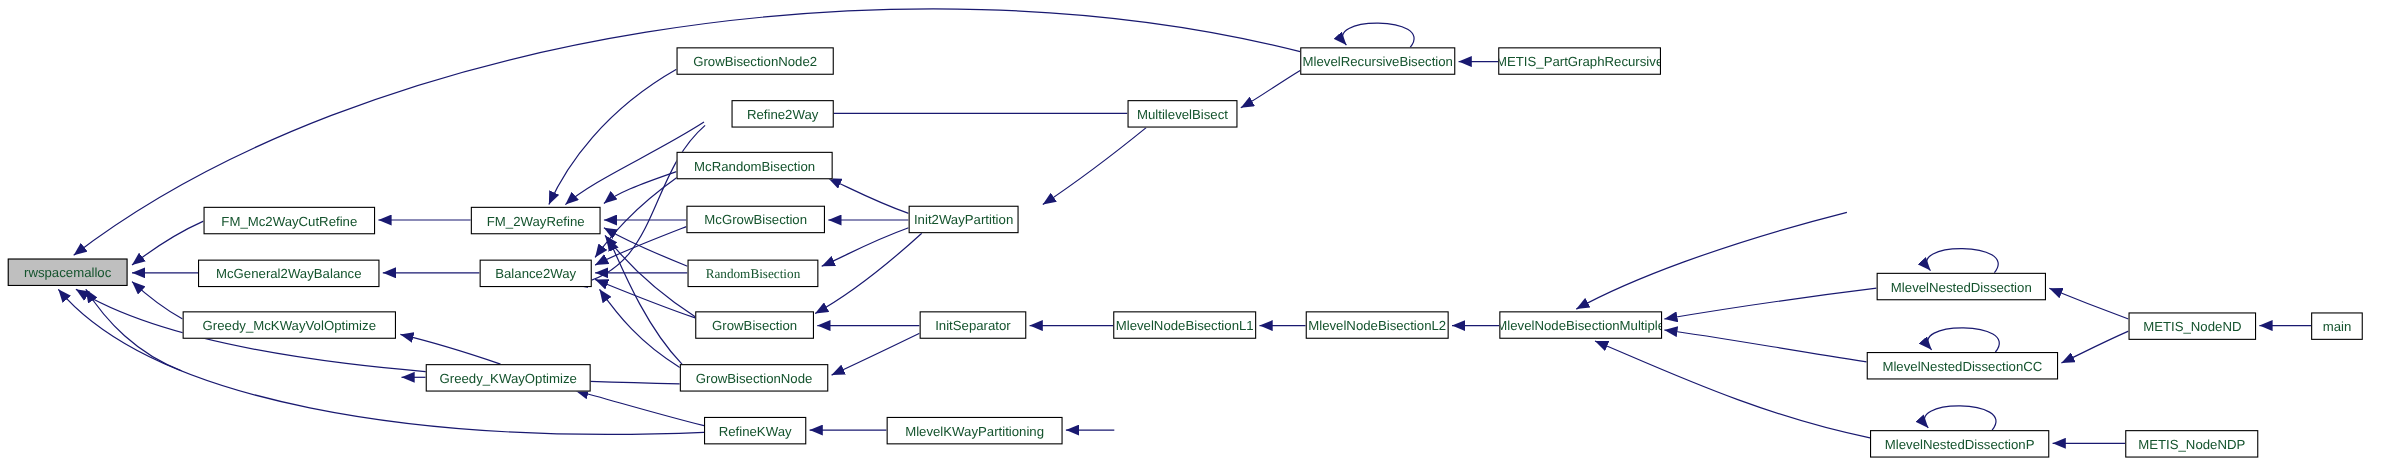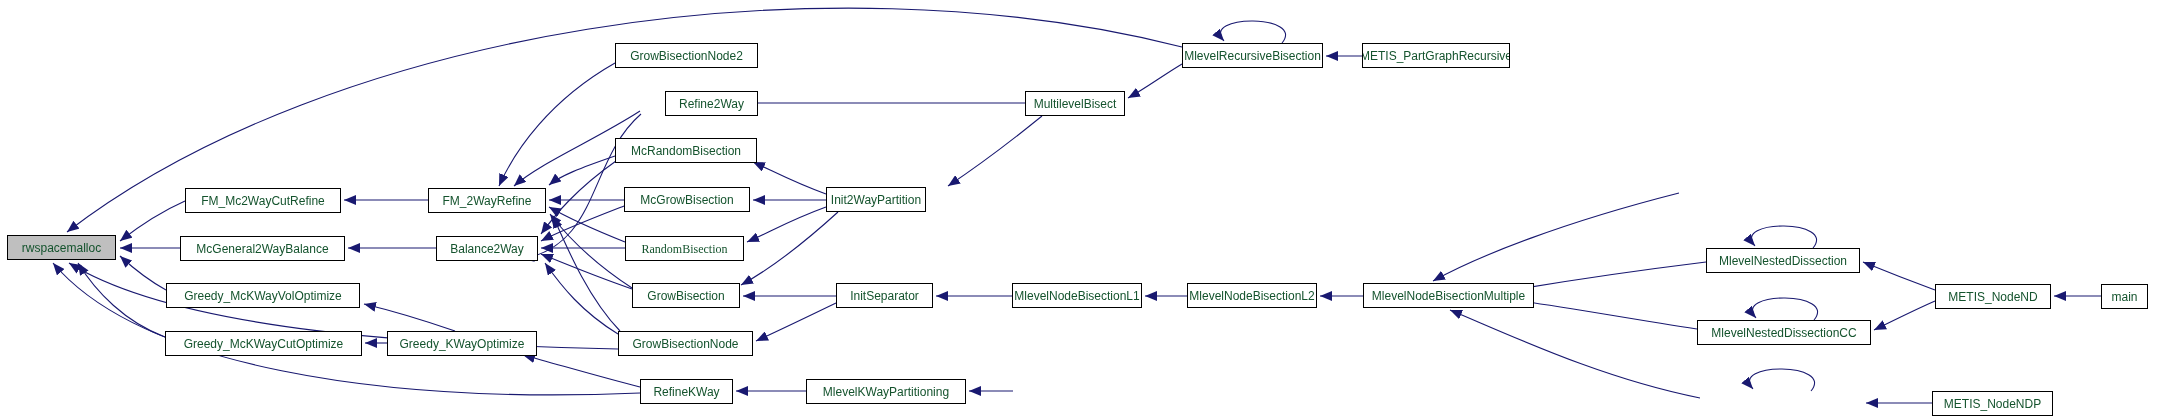--- a/index.html
+++ b/index.html
@@ -90,40 +90,40 @@
       <path d="M1282,43 C1306,14 1200,14 1224,41" class="edge" marker-end="url(#arrow)"></path>
       <path d="M1813,248 C1837,219 1731,219 1755,246" class="edge" marker-end="url(#arrow)"></path>
       <path d="M1814,320 C1838,291 1732,291 1756,318" class="edge" marker-end="url(#arrow)"></path>
       <path d="M1811,391 C1835,362 1729,362 1753,389" class="edge" marker-end="url(#arrow)"></path>
     </svg>
   <div id="nodes">
       <div class="node focal" title="rwspacemalloc" style="left: 7px; top: 235px; width: 109px; height: 25px;">rwspacemalloc</div>
       <div class="node" title="FM_Mc2WayCutRefine" style="left: 185px; top: 188px; width: 156px; height: 25px;">FM_Mc2WayCutRefine</div>
       <div class="node" title="McGeneral2WayBalance" style="left: 180px; top: 236px; width: 165px; height: 25px; text-align: right;">McGeneral2WayBalance</div>
       <div class="node" title="Greedy_McKWayVolOptimize" style="left: 166px; top: 283px; width: 194px; height: 25px;">Greedy_McKWayVolOptimize</div>
-      <div class="node" title="Greedy_McKWayCutOptimize" style="left: 165px; top: 331px; width: 197px; height: 25px;">Greedy_McKWayCutOptimize</div>
       <div class="node" title="FM_2WayRefine" style="left: 428px; top: 188px; width: 118px; height: 25px;">FM_2WayRefine</div>
       <div class="node" title="Balance2Way" style="left: 436px; top: 236px; width: 102px; height: 25px;">Balance2Way</div>
       <div class="node" title="Greedy_KWayOptimize" style="left: 387px; top: 331px; width: 150px; height: 25px;">Greedy_KWayOptimize</div>
       <div class="node" title="GrowBisectionNode2" style="left: 615px; top: 43px; width: 143px; height: 25px;">GrowBisectionNode2</div>
       <div class="node" title="Refine2Way" style="left: 640px; top: 91px; width: 93px; height: 25px; margin-left: 25px;">Refine2Way</div>
       <div class="node" title="McRandomBisection" style="left: 615px; top: 138px; width: 142px; height: 25px;">McRandomBisection</div>
       <div class="node" title="McGrowBisection" style="left: 624px; top: 187px; width: 126px; height: 25px;">McGrowBisection</div>
       <div class="node" title="RandomBisection" style="left: 625px; top: 236px; width: 119px; height: 25px; font-family: Liberation Serif, serif;">RandomBisection</div>
       <div class="node" title="GrowBisection" style="left: 632px; top: 283px; width: 108px; height: 25px;">GrowBisection</div>
       <div class="node" title="GrowBisectionNode" style="left: 618px; top: 331px; width: 135px; height: 25px;">GrowBisectionNode</div>
       <div class="node" title="RefineKWay" style="left: 640px; top: 379px; width: 93px; height: 25px;">RefineKWay</div>
       <div class="node" title="Init2WayPartition" style="left: 826px; top: 187px; width: 100px; height: 25px;">Init2WayPartition</div>
       <div class="node" title="InitSeparator" style="left: 836px; top: 283px; width: 97px; height: 25px;">InitSeparator</div>
       <div class="node" title="MlevelKWayPartitioning" style="left: 806px; top: 379px; width: 160px; height: 25px;">MlevelKWayPartitioning</div>
       <div class="node" title="MultilevelBisect" style="left: 1025px; top: 91px; width: 100px; height: 25px;">MultilevelBisect</div>
       <div class="node" title="MlevelRecursiveBisection" style="left: 1182px; top: 43px; width: 141px; height: 25px;">MlevelRecursiveBisection</div>
       <div class="node" title="METIS_PartGraphRecursive" style="left: 1362px; top: 43px; width: 148px; height: 25px;">METIS_PartGraphRecursive</div>
       <div class="node" title="MlevelNodeBisectionL1" style="left: 1012px; top: 283px; width: 130px; height: 25px;">MlevelNodeBisectionL1</div>
       <div class="node" title="MlevelNodeBisectionL2" style="left: 1187px; top: 283px; width: 130px; height: 25px;">MlevelNodeBisectionL2</div>
-      <div class="node" title="MlevelNodeBisectionMultiple" style="left: 1363px; top: 283px; width: 171px; height: 25px;">MlevelNodeBisectionMultiple</div>
+      <div class="node" title="MlevelNodeBisectionMultiple" style="left: 1363px; top: 283px; width: 148px; height: 25px;">MlevelNodeBisectionMultiple</div>
       <div class="node" title="MlevelNestedDissection" style="left: 1706px; top: 248px; width: 154px; height: 25px;">MlevelNestedDissection</div>
       <div class="node" title="MlevelNestedDissectionCC" style="left: 1697px; top: 320px; width: 174px; height: 25px;">MlevelNestedDissectionCC</div>
       <div class="node" title="METIS_NodeND" style="left: 1935px; top: 284px; width: 116px; height: 25px;">METIS_NodeND</div>
       <div class="node" title="main" style="left: 2101px; top: 284px; width: 47px; height: 25px;">main</div>
+      <div class="node" title="MlevelNestedDissectionP" style="left: 1700px; top: 391px; width: 163px; height: 25px;">MlevelNestedDissectionP</div>
       <div class="node" title="METIS_NodeNDP" style="left: 1932px; top: 391px; width: 121px; height: 25px;">METIS_NodeNDP</div>
     </div>
 </div>
 
 </body></html>

